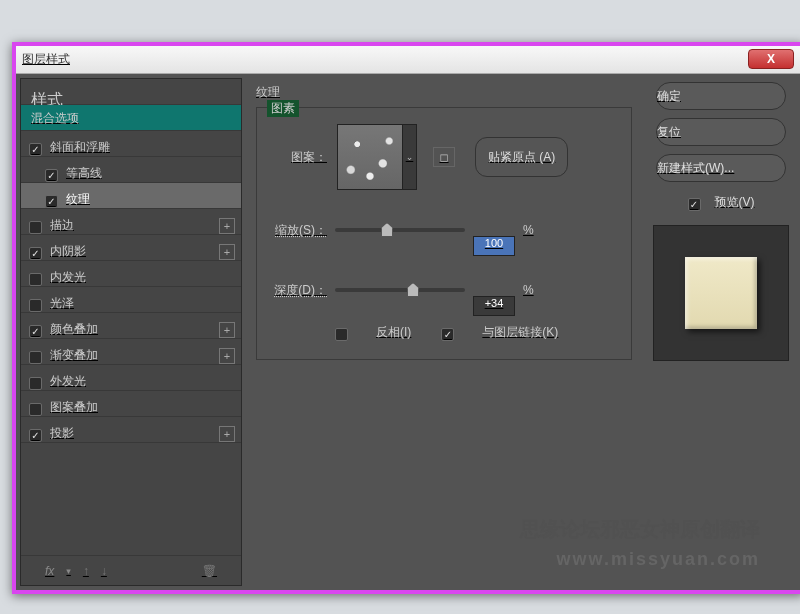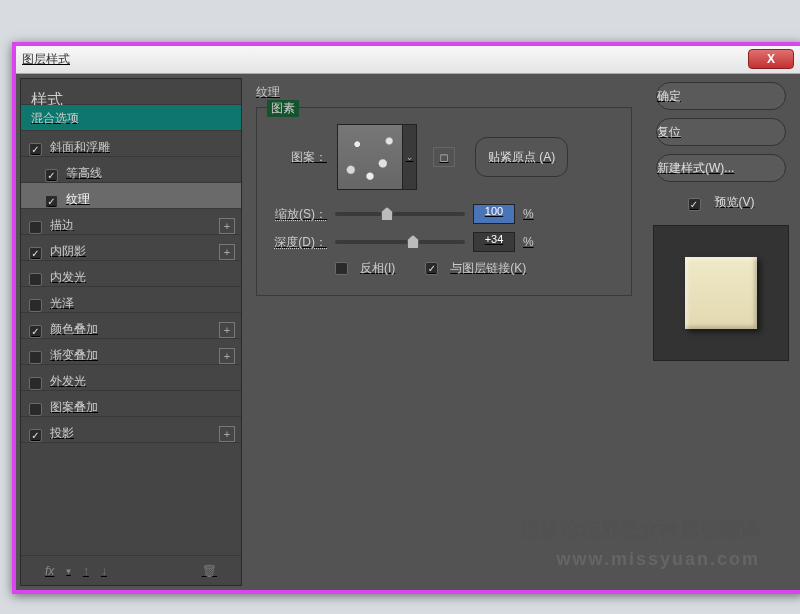--- a/index.html
+++ b/index.html
@@ -28,25 +28,25 @@
 .pattern-label { font-size: 12px; color: #ccc; }
 .pattern-swatch { width: 66px; height: 66px; border: 1px solid #222; background: radial-gradient(circle at 30% 30%, #ddd 4%, transparent 5%), radial-gradient(circle at 70% 60%, #ccc 6%, transparent 8%), radial-gradient(circle at 50% 80%, #e0e0e0 5%, transparent 7%), radial-gradient(circle at 20% 70%, #bbb 5%, transparent 7%), radial-gradient(circle at 80% 25%, #ccc 4%, transparent 6%), linear-gradient(#777,#666); background-blend-mode: screen; }
 .swatch-wrap { display: flex; align-items: center; }
 .swatch-dd { width: 14px; height: 66px; background: #3a3a3a; border: 1px solid #222; border-left: none; display: flex; align-items: center; justify-content: center; color: #bbb; font-size: 9px; }
 .snap-icon { width: 22px; height: 20px; border: 1px solid #666; display: flex; align-items: center; justify-content: center; font-size: 11px; color: #bbb; margin-left: 6px; }
 .snap-btn { height: 40px; padding: 0 12px; background: #555; border: 1px solid #333; border-radius: 12px; color: #ddd; font-size: 12px; display: inline-flex; align-items: center; margin-left: 10px; }
 .slider-row { display: flex; align-items: center; gap: 8px; margin-bottom: 8px; }
 .slider-label { width: 56px; text-align: right; font-size: 12px; color: #ccc; text-decoration: underline dotted; text-underline-offset: 2px; }
 .slider-track { flex: 0 0 130px; height: 4px; background: #3a3a3a; position: relative; border-radius: 2px; }
 .slider-thumb { position: absolute; top: -5px; width: 12px; height: 14px; background: #bbb; border: 1px solid #555; clip-path: polygon(50% 0, 100% 40%, 100% 100%, 0 100%, 0 40%); }
-.num-input { width: 42px; height: 20px; background: #3a3a3a; border: 1px solid #222; color: #fff; font-size: 11px; text-align: center; }
+.num-input { width: 42px; height: 20px; background: #3a3a3a; border: 1px solid #222; color: #fff; font-size: 11px; text-align: center; margin-top: 32px; }
 .num-input.hl { background: #4a74b8; color: #fff; }
 .pct { color: #ccc; font-size: 12px; }
 .check-row { display: flex; align-items: center; gap: 30px; padding-left: 64px; margin-top: 4px; }
-.inline-cb { display: flex; align-items: center; gap: 4px; font-size: 12px; color: #ccc; }
+.inline-cb { display: flex; align-items: flex-end; gap: 20px; font-size: 12px; color: #ccc; }
 .right-panel { width: 150px; padding: 4px 6px; display: flex; flex-direction: column; gap: 8px; align-items: center; }
 .btn { width: 130px; height: 28px; background: #5a5a5a; border: 1px solid #333; border-radius: 14px; color: #e0e0e0; font-size: 12px; display: flex; align-items: center; justify-content: flex-start; cursor: pointer; }
 .preview-cb-row { display: flex; align-items: flex-end; gap: 6px; font-size: 12px; color: #ddd; margin-top: 4px; }
 .preview-box { width: 136px; height: 136px; background: #333; border: 1px solid #222; display: flex; align-items: center; justify-content: center; margin-top: 6px; }
 .preview-inner { width: 72px; height: 72px; background: linear-gradient(#f0e9c8, #e2d9b0); box-shadow: inset 2px 2px 4px rgba(255,255,255,0.6), inset -2px -2px 4px rgba(0,0,0,0.25), 3px 3px 6px rgba(0,0,0,0.6); }
 .watermark { position: absolute; right: 40px; bottom: 40px; color: rgba(80,80,80,0.6); font-size: 20px; font-weight: bold; text-align: right; line-height: 1.6; pointer-events: none; }
 .watermark .url { font-family: Arial; letter-spacing: 2px; font-size: 18px; color: rgba(120,120,120,0.5); }
 </style>
 </head>
 <body>

